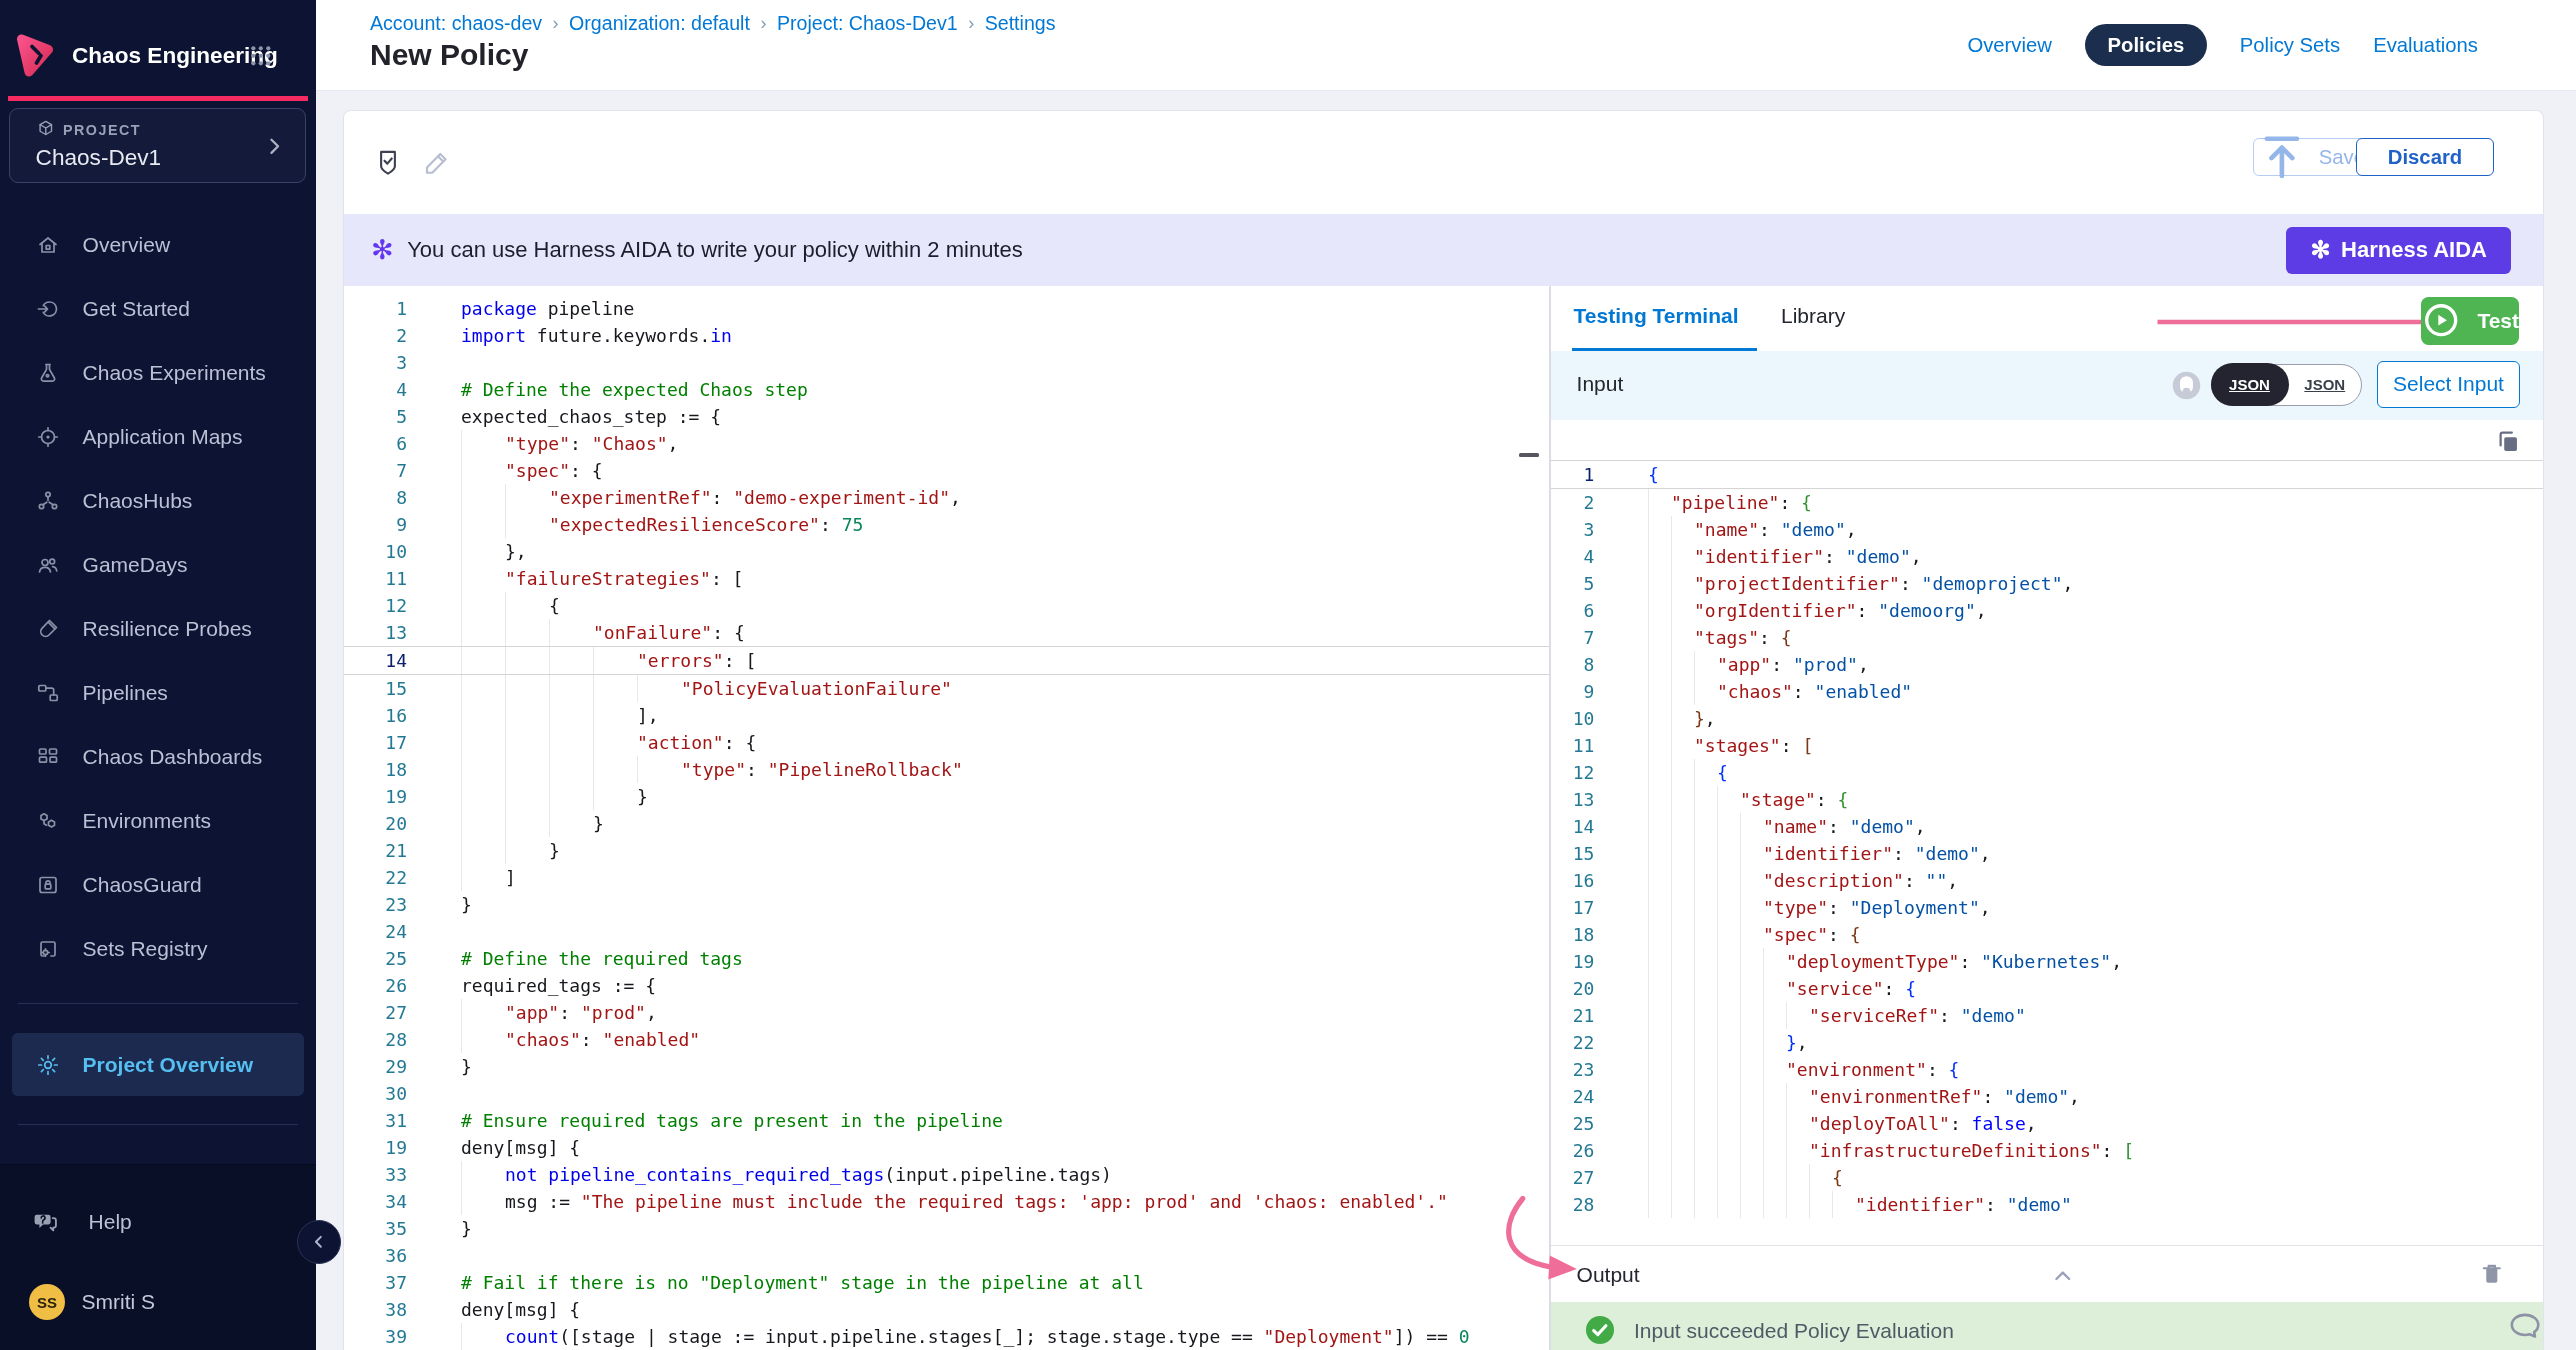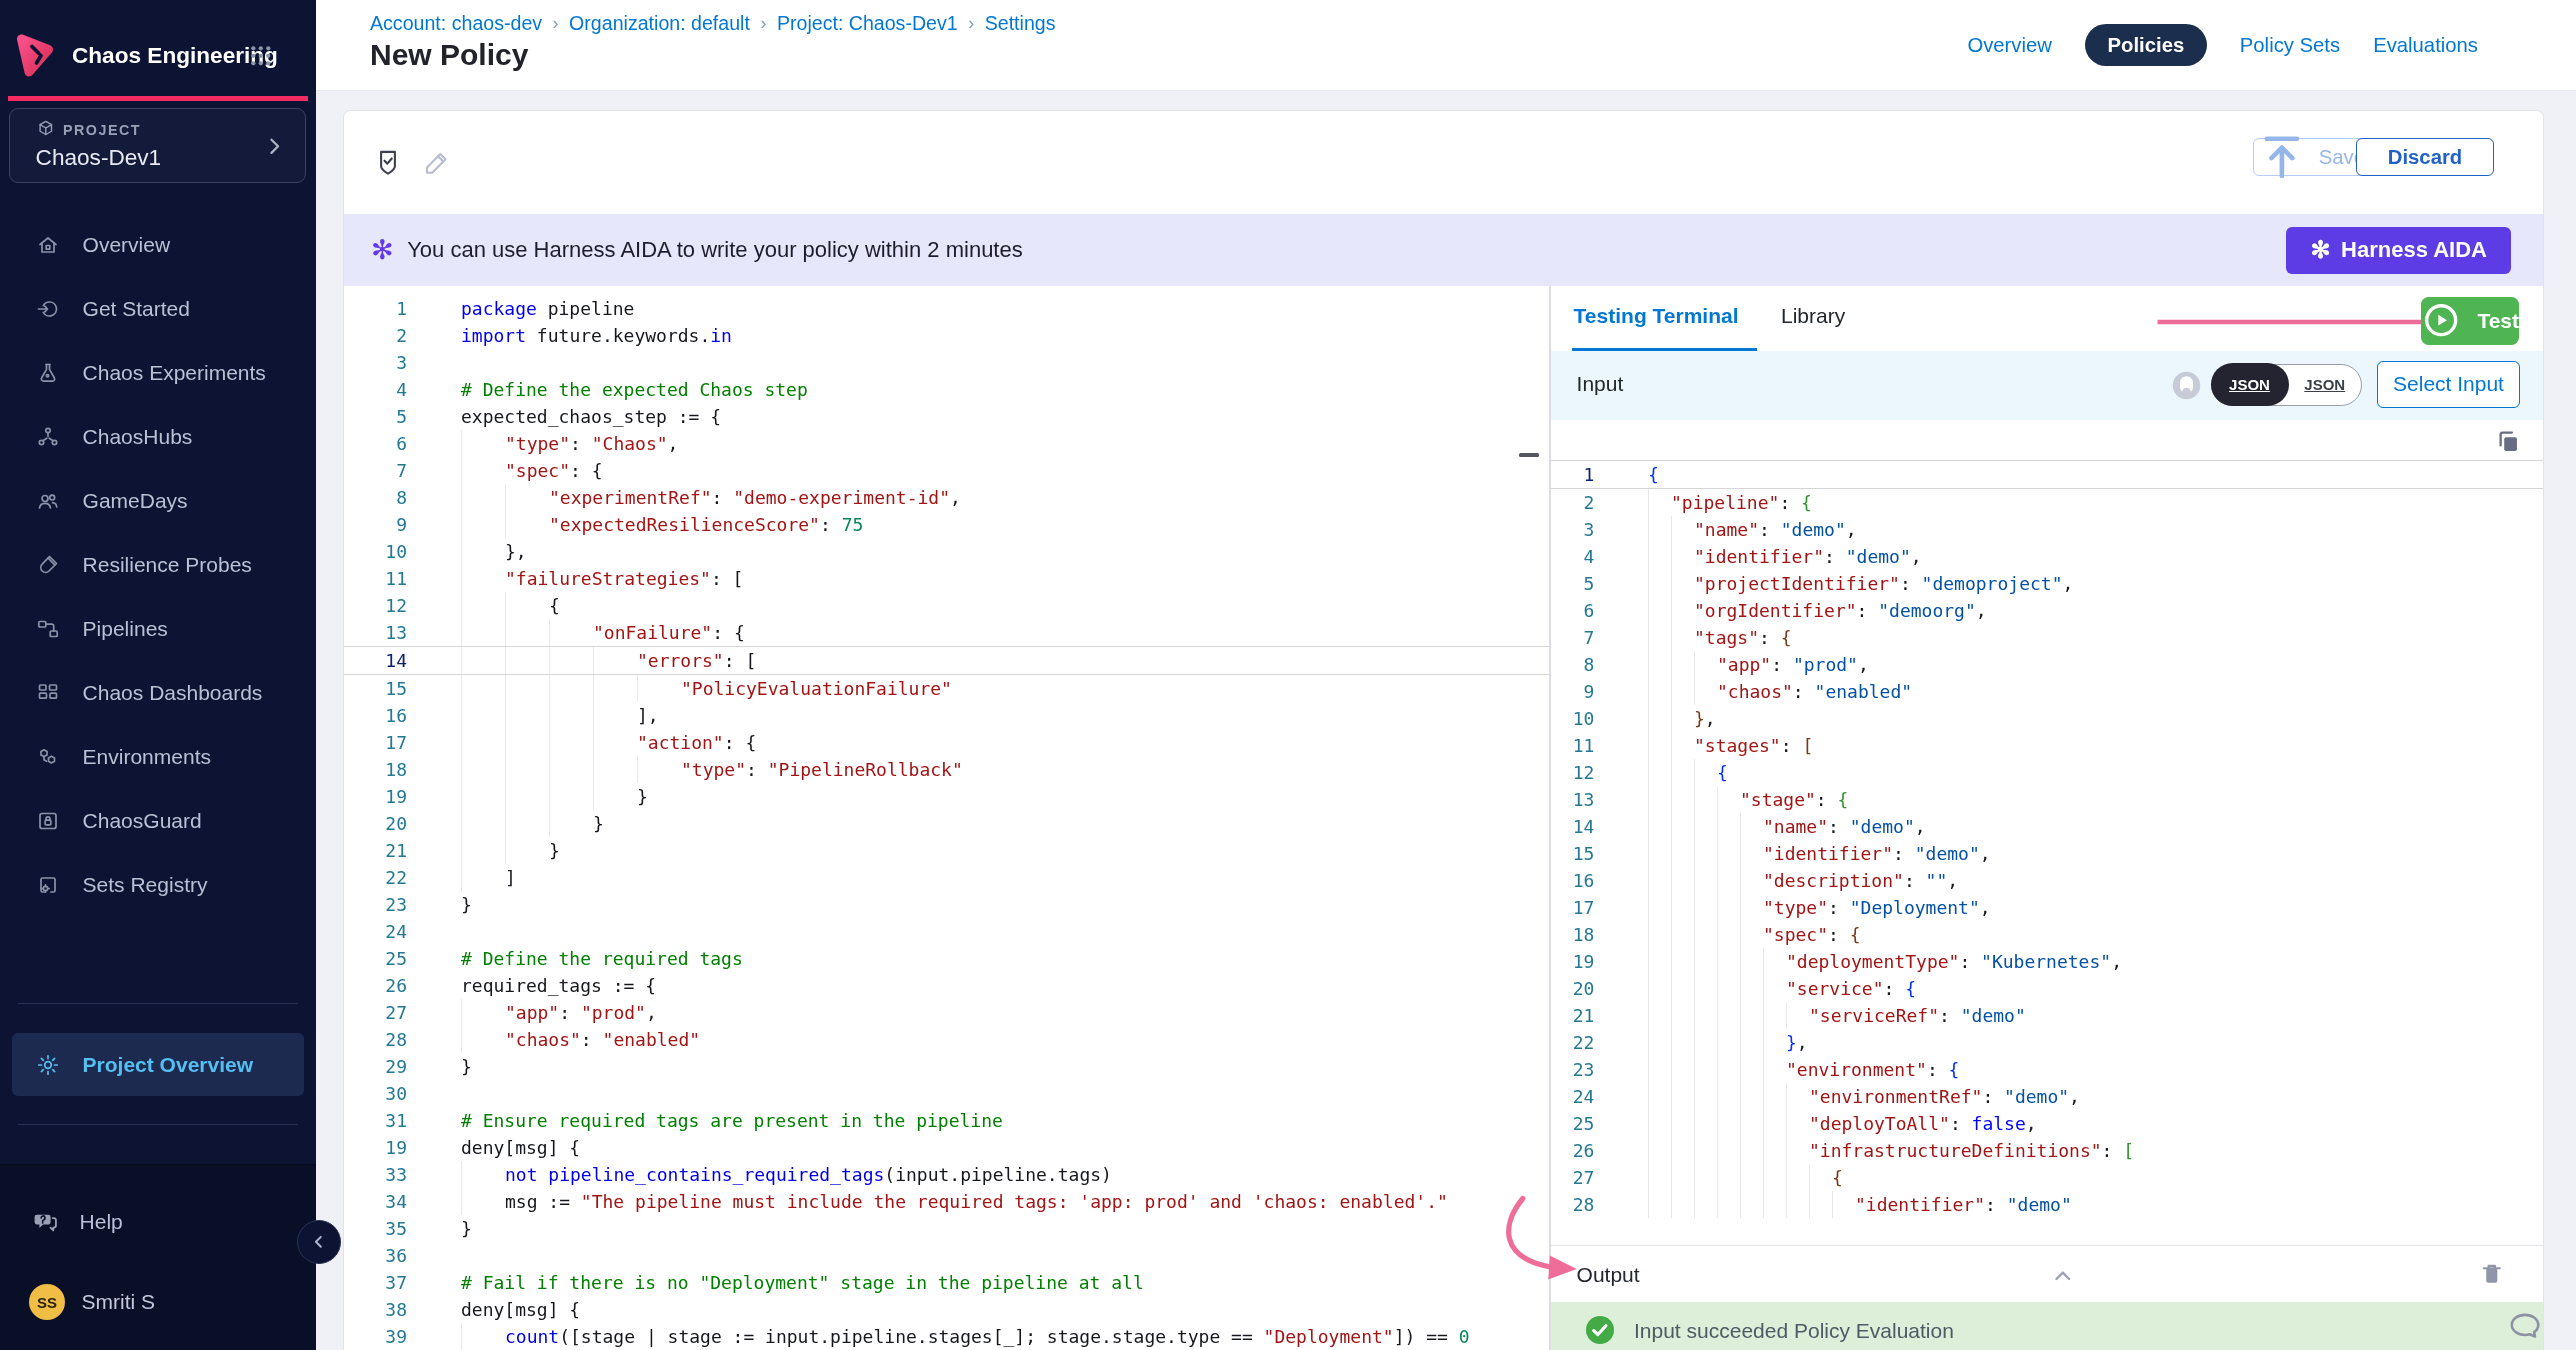--- a/index.html
+++ b/index.html
@@ -23,21 +23,21 @@
   .nav{position:absolute;left:0;top:213px;width:316px;}
   .nav-item{display:flex;align-items:center;height:64px;padding-left:36px;gap:22.6px;cursor:pointer;}
   .nav-item .nico{width:24px;height:24px;color:#8a92a8;flex:0 0 24px;}
   .nav-item .nlabel{font-size:21px;color:#bac1d4;}
   .side-div{position:absolute;left:18px;width:280px;height:0;border-top:0.8px solid #272f52;}
   .settings-row{position:absolute;left:12px;top:1033px;width:292px;height:63px;background:#1d2a4f;border-radius:6px;
     display:flex;align-items:center;padding-left:24px;gap:22.6px;box-sizing:border-box;cursor:pointer;}
   .settings-row .nico{width:24px;height:24px;color:#55bff2;}
   .settings-row .nlabel{font-size:21px;color:#55bff2;font-weight:bold;}
   .side-bottom{position:absolute;left:0;top:1164px;width:316px;height:187px;background:#0a0f28;border-top:0.8px solid #060a1c;}
-  .help-row{position:absolute;left:33px;top:44px;display:flex;align-items:center;gap:21px;cursor:pointer;}
+  .help-row{position:absolute;left:33px;top:44px;display:flex;align-items:center;gap:30px;cursor:pointer;}
   .help-row .nico{width:25.6px;height:25.6px;color:#99a0b4;}
   .help-row .nlabel{font-size:21px;color:#bac1d4;}
   .user-row{position:absolute;left:29px;top:119px;display:flex;align-items:center;gap:16.6px;cursor:pointer;}
   .avatar{width:36px;height:36px;border-radius:50%;background:#f0bd45;color:#2b2412;font-size:15px;font-weight:bold;
     display:flex;align-items:center;justify-content:center;}
   .user-name{font-size:21px;color:#c3c9da;}
   .collapse-btn{position:absolute;left:297px;top:1220px;width:44px;height:44px;border-radius:50%;
     background:#0d1433;border:1.5px solid #2a3253;box-sizing:border-box;color:#aeb6cc;z-index:8;
     display:flex;align-items:center;justify-content:center;cursor:pointer;}
   .collapse-btn svg{width:19.6px;height:19.6px;}
@@ -207,20 +207,30 @@
         </div>
         <div class="nav-item">
           <span class="nico">
             <svg viewBox="0 0 24 24" fill="none" stroke="currentColor" stroke-width="1.7" stroke-linecap="round" stroke-linejoin="round" style="width:100%;height:100%">
               <path d="M10 3.5h4"></path>
               <path d="M10.5 3.5v4.8L5.6 17a2.2 2.2 0 0 0 2 3.2h8.8a2.2 2.2 0 0 0 2-3.2l-4.9-8.7V3.5"></path>
               <circle cx="11.5" cy="14.8" r="1.2"></circle>
             </svg>
           </span>
           <span class="nlabel">Chaos Experiments</span>
+        </div>
+        <div class="nav-item">
+          <span class="nico">
+            <svg viewBox="0 0 24 24" fill="none" stroke="currentColor" stroke-width="1.7" stroke-linecap="round" stroke-linejoin="round" style="width:100%;height:100%">
+              <circle cx="12" cy="12" r="6.5"></circle>
+              <circle cx="12" cy="12" r="1.6" fill="currentColor" stroke="none"></circle>
+              <path d="M12 2.8v2.7M12 18.5v2.7M2.8 12h2.7M18.5 12h2.7"></path>
+            </svg>
+          </span>
+          <span class="nlabel">Application Maps</span>
         </div>
         <div class="nav-item">
           <span class="nico">
             <svg viewBox="0 0 24 24" fill="none" stroke="currentColor" stroke-width="1.7" stroke-linecap="round" stroke-linejoin="round" style="width:100%;height:100%">
               <circle cx="12" cy="5.5" r="2.2"></circle>
               <circle cx="5.5" cy="17.5" r="2.2"></circle>
               <circle cx="18.5" cy="17.5" r="2.2"></circle>
               <path d="M12 7.7v3.6M10.8 13.2 7 15.7M13.2 13.2l3.8 2.5"></path>
             </svg>
           </span>

